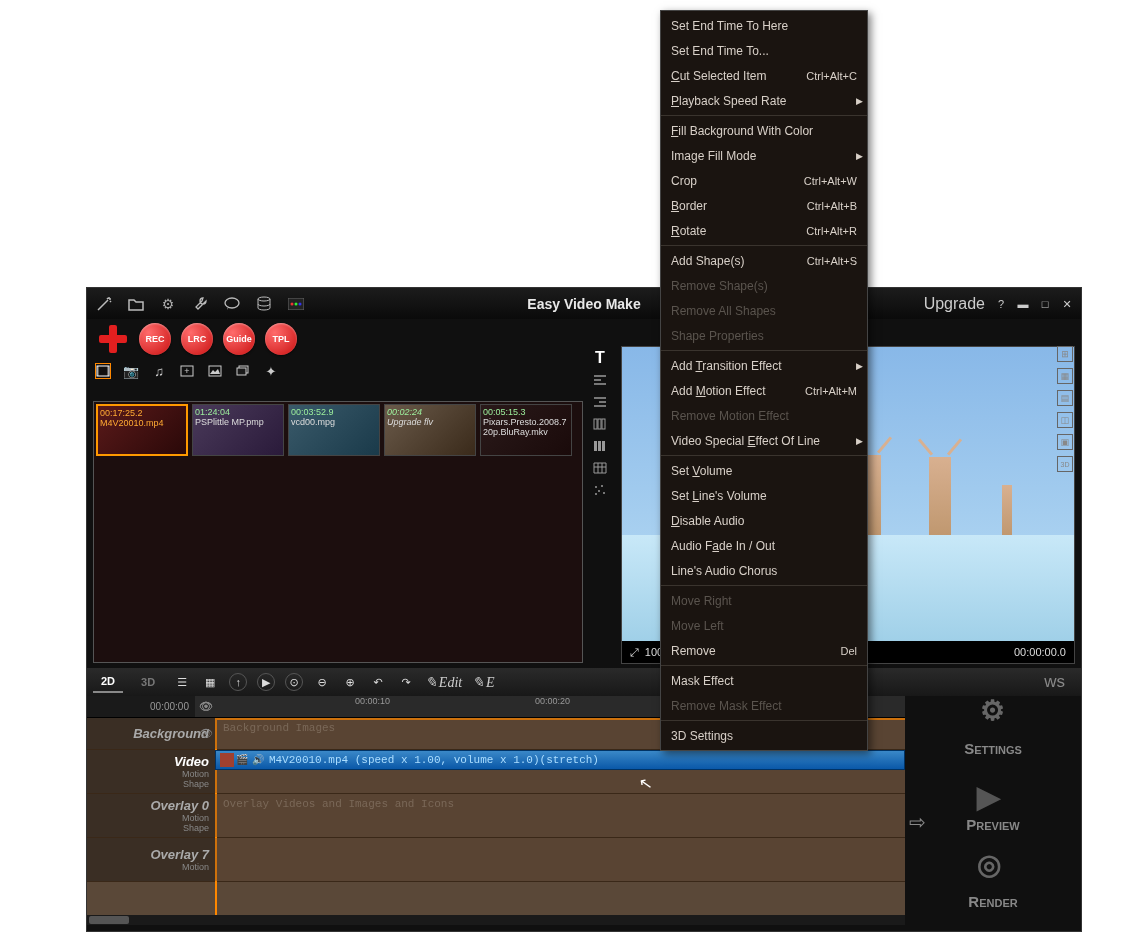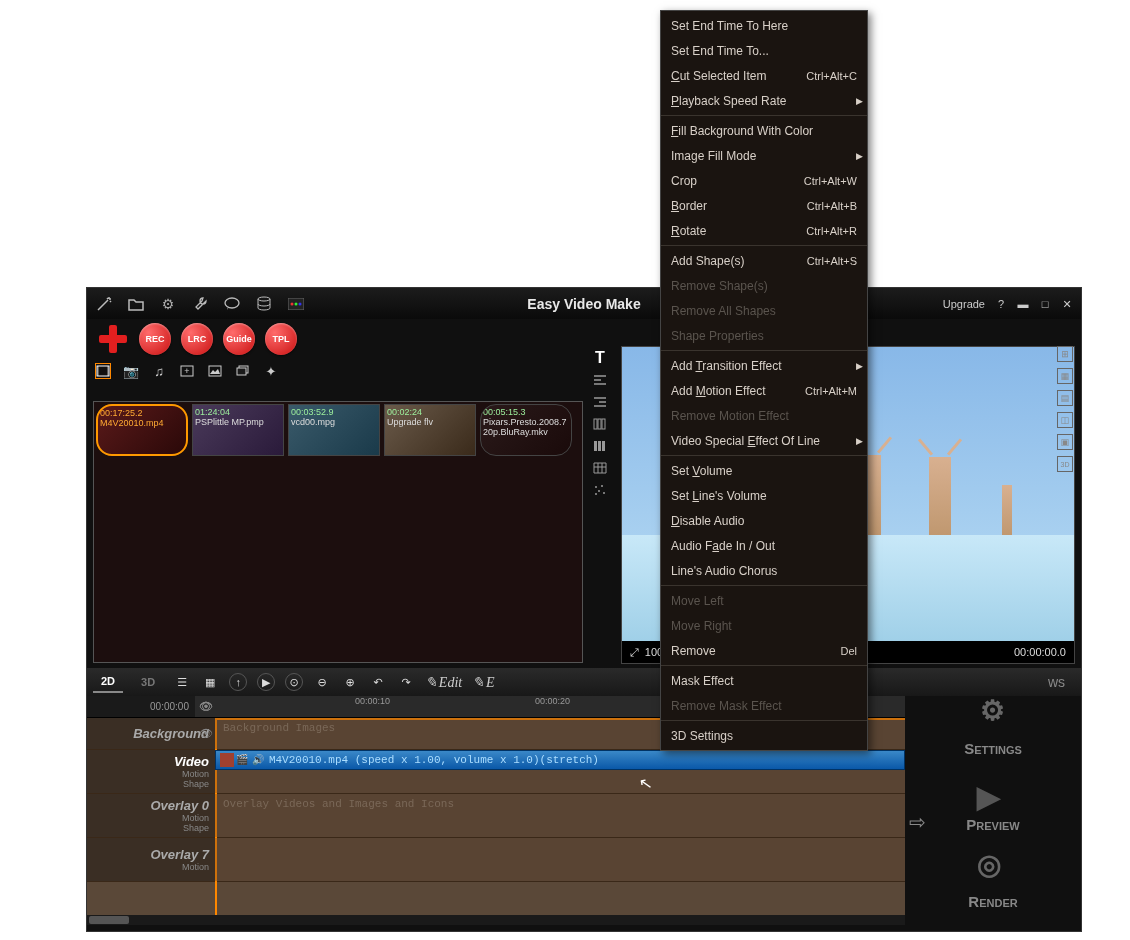--- a/index.html
+++ b/index.html
@@ -5,21 +5,21 @@
   * { box-sizing: border-box; margin: 0; padding: 0; }
   body { background: #fff; font-family: Arial, sans-serif; font-size: 12px; color: #ddd; user-select: none; width: 1130px; height: 940px; overflow: hidden; position: relative; }
   .app { position: absolute; left: 86px; top: 287px; width: 996px; height: 645px; background: #101010; border: 1px solid #333; overflow: hidden; }
 
   
   .top-menu { height: 31px; background: linear-gradient(#1c1c1c,#0a0a0a); display: flex; align-items: center; padding: 0 8px; position: relative; }
   .menu-icons { display: flex; gap: 14px; align-items: center; }
   .micon { width: 18px; height: 18px; color: #aaa; display: flex; align-items: center; justify-content: center; font-size: 14px; }
   .title-text { position: absolute; left: 50%; transform: translateX(-50%); font-weight: bold; color: #e8e8e8; font-size: 14px; }
   .top-right { margin-left: auto; display: flex; align-items: center; gap: 10px; color: #ccc; }
-  .top-right .upg { font-size: 11px; margin-left: 10px; }
+  .top-right .upg { font-size: 16px; margin-left: 10px; }
   .winbtn { width: 12px; height: 12px; color: #ccc; font-size: 11px; display: inline-block; text-align: center; }
 
   
   .round-bar { height: 40px; display: flex; align-items: center; padding: 0 10px; gap: 10px; }
   .plus-btn { width: 32px; height: 32px; position: relative; }
   .plus-btn:before, .plus-btn:after { content: ''; position: absolute; background: #e21f1f; border-radius: 2px; }
   .plus-btn:before { left: 12px; top: 2px; width: 8px; height: 28px; }
   .plus-btn:after { top: 12px; left: 2px; height: 8px; width: 28px; }
   .round-btn { width: 32px; height: 32px; border-radius: 50%; background: radial-gradient(circle at 30% 30%, #ff6b6b, #c91010); color: #fff; font-size: 9px; display: flex; align-items: center; justify-content: center; font-weight: bold; box-shadow: inset 0 1px 2px rgba(255,255,255,0.4), 0 1px 2px rgba(0,0,0,0.6); }
 
@@ -29,26 +29,26 @@
   .res-tab.active { border: 1px solid #ff8800; }
   .dl-arrow { position: absolute; right: 48px; color: #ccc; font-size: 16px; }
 
   
   .media-panel { position: absolute; left: 6px; top: 113px; width: 490px; height: 262px; background: #1c0e0e; border: 1px solid #555; overflow: hidden; }
   .media-clips { display: flex; flex-wrap: wrap; gap: 4px; padding: 2px; }
   .clip { width: 92px; height: 52px; background: #3a2838; border: 1px solid #444; position: relative; font-size: 9px; color: #ccc; padding: 2px; overflow: hidden; }
   .clip.sel { border: 2px solid #ff9900; }
   .clip .dur { color: #9df09d; display: block; }
   .clip .name { color: #ddd; word-break: break-all; line-height: 10px; }
-  .clip.c1 { background: linear-gradient(135deg,#5a1a1a,#2a0808); border-radius: 16px; }
+  .clip.c1 { background: linear-gradient(135deg,#5a1a1a,#2a0808); }
   .clip.c1 .dur, .clip.c1 .name { color: #ffaa33; }
   .clip.c2 { background: linear-gradient(135deg,#4a3a5a,#2a1a3a); }
   .clip.c3 { background: linear-gradient(135deg,#3a5a6a,#1a3a4a); }
-  .clip.c4 { background: linear-gradient(135deg,#6a5a4a,#3a2a1a); }
-  .clip.c5 { background: linear-gradient(135deg,#2a1a1a,#1a0a0a); border-radius: 16px; }
+  .clip.c4 { background: linear-gradient(135deg,#6a5a4a,#3a2a1a); font-style: italic; }
+  .clip.c5 { background: linear-gradient(135deg,#2a1a1a,#1a0a0a); }
 
   
   .center-col { position: absolute; left: 500px; top: 58px; width: 32px; display: flex; flex-direction: column; gap: 6px; padding: 4px; }
   .cicon { width: 18px; height: 16px; color: #999; font-size: 14px; display: flex; align-items: center; justify-content: center; }
 
   
   .preview-area { position: absolute; left: 534px; top: 58px; width: 454px; height: 318px; background: #000; border: 1px solid #444; }
   .preview-img { position: absolute; left: 0; top: 0; right: 0; bottom: 22px; overflow: hidden; }
   .sky { position: absolute; left: 0; top: 0; right: 0; height: 64%; background: linear-gradient(#88b8e8, #a8d0f0); }
   .sea { position: absolute; left: 0; bottom: 0; right: 0; height: 36%; background: linear-gradient(#c8e8f8, #a0d0e8); }
@@ -68,21 +68,21 @@
 
   
   .tl-toolbar { position: absolute; left: 0; right: 0; top: 380px; height: 28px; background: linear-gradient(#2a2a2a,#181818); display: flex; align-items: center; padding: 0 6px; gap: 10px; color: #ccc; font-size: 11px; }
   .tl-tab { padding: 4px 8px; font-weight: bold; }
   .tl-tab.active { color: #fff; border-bottom: 2px solid #888; }
   .tl-tab.inact { color: #777; }
   .tl-btn { width: 18px; height: 18px; border-radius: 50%; display: flex; align-items: center; justify-content: center; font-size: 11px; color: #ddd; }
   .tl-btn.oval { border: 1px solid #555; }
   .editbtn { font-style: italic; font-family: serif; color: #ccc; font-size: 14px; }
   .editbtn:before { content: "✎"; margin-right: 2px; }
-  .ws-text { margin-left: auto; color: #888; font-size: 14px; padding-right: 10px; }
+  .ws-text { margin-left: auto; color: #888; font-size: 17px; padding-right: 10px; }
 
   
   .timeline { position: absolute; left: 0; right: 176px; top: 408px; bottom: 6px; background: #5a4838; overflow: hidden; }
   .ruler { height: 22px; background: #2a2a2a; display: flex; color: #999; font-size: 10px; position: relative; border-bottom: 1px solid #000; }
   .ruler-left { width: 108px; background: #1a1a1a; display: flex; align-items: center; justify-content: flex-end; padding-right: 6px; }
   .ruler-marks { flex: 1; position: relative; }
   .ruler-marks .tick { position: absolute; top: 0; font-size: 9px; }
   .track { height: 32px; display: flex; border-bottom: 1px solid #3a2818; }
   .track.tall { height: 44px; }
   .track-head { width: 128px; background: rgba(0,0,0,0.35); display: flex; flex-direction: column; align-items: flex-end; justify-content: center; padding-right: 6px; font-size: 11px; color: #888; }
@@ -470,24 +470,24 @@
       <span><span class="ul">D</span>isable Audio</span>
     </div>
     <div class="cm-item">
       <span>Audio F<span class="ul">a</span>de In / Out</span>
     </div>
     <div class="cm-item">
       <span>Line's Audio Chorus</span>
     </div>
     <div class="cm-sep"></div>
     <div class="cm-item disabled">
+      <span>Move Right</span>
+    </div>
+    <div class="cm-item disabled">
       <span>Move Left</span>
-    </div>
-    <div class="cm-item disabled">
-      <span>Move Right</span>
     </div>
     <div class="cm-item">
       <span>Remove</span>
       <span class="shortcut">Del</span>
     </div>
     <div class="cm-sep"></div>
     <div class="cm-item">
       <span>Mask Effect</span>
     </div>
     <div class="cm-item disabled">

